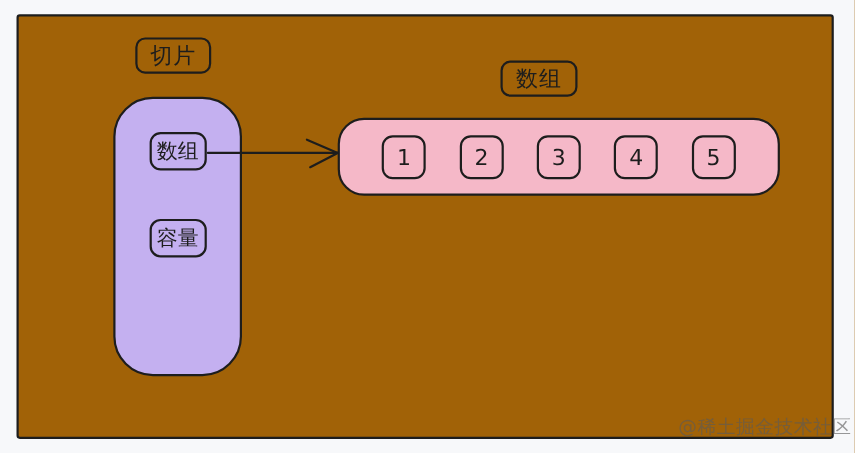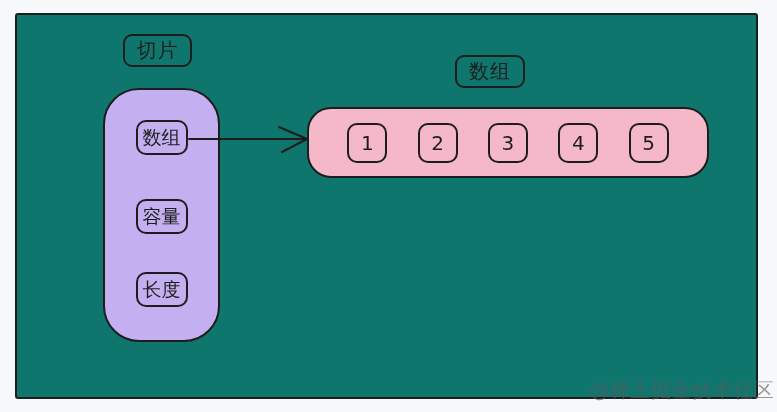--- a/index.html
+++ b/index.html
@@ -7,21 +7,21 @@
     width:777px;height:412px;
     background:#f7f8fa;
     font-family:"DejaVu Sans", sans-serif;
     color:#1d1d1d;
     position:relative;
     overflow:hidden;
   }
   .board{
     position:absolute;left:15px;top:13px;
     width:739px;height:382px;
-    background:#0f766e;
+    background:#a16207;
     border:2px solid #1d1d1d;
     border-radius:3px;
   }
   .label-box{
     position:absolute;
     border:2px solid #1d1d1d;
     border-radius:9px;
     background:transparent;
     display:flex;align-items:center;justify-content:center;
     font-size:20px;font-weight:500;
@@ -65,44 +65,41 @@
     font-size:20px;font-weight:500;
     background:transparent;
   }
   .arrow-svg{
     position:absolute;left:169px;top:105px;
     width:130px;height:40px;
     pointer-events:none;
   }
   .watermark{
     position:absolute;right:3px;top:377px;
-    font-size:20px;
+    font-size:17px;
     color:rgba(90,90,90,0.62);
     letter-spacing:0.5px;
     white-space:nowrap;
   }
 </style>
 </head>
 <body>
 
 <div class="board">
 
   <div class="label-box slice-title">
     <span>切片</span>
   </div>
 
   <div class="struct">
     <div class="field f1">
       <span>数组</span>
     </div>
     <div class="field f2">
       <span>容量</span>
-    </div>
-    <div class="field f3">
-      <span>长度</span>
     </div>
   </div>
 
   <div class="label-box array-title">
     <span>数组</span>
   </div>
 
   <div class="array-strip">
     <div class="cell">
       <span>1</span>

